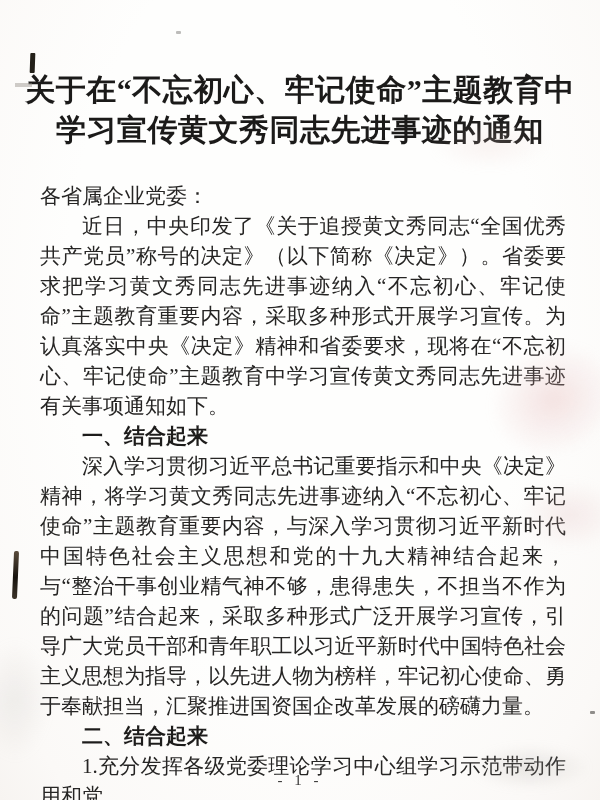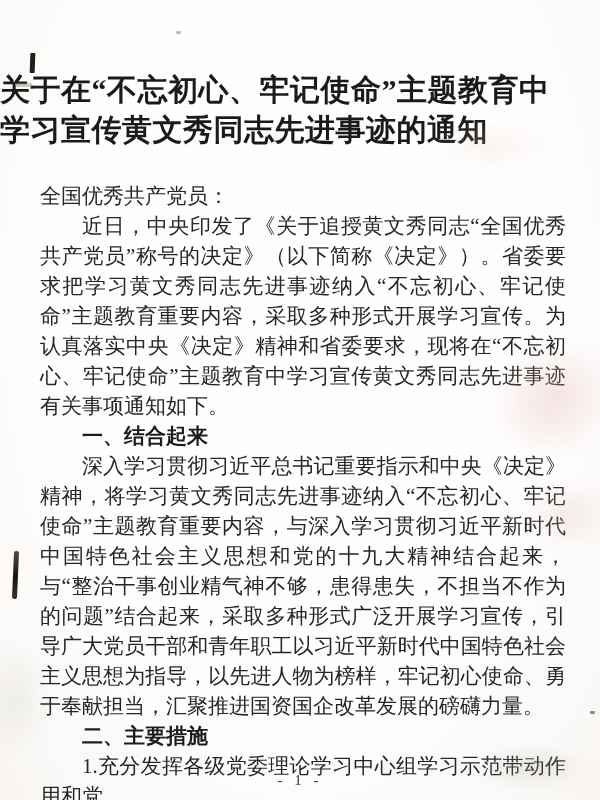--- a/index.html
+++ b/index.html
@@ -12,21 +12,21 @@
   .page {
     position: relative;
     width: 600px; height: 800px;
     background: radial-gradient(ellipse at 50% 38%, #fefefd 55%, #fbf9f7 88%, #f7f4f1 100%);
     color: #232221;
     overflow: hidden;
   }
   .title {
     position: absolute;
     top: 70px; left: 0; right: 0;
-    text-align: left;
+    text-align: center;
     font-weight: bold;
     font-size: 30px;
     line-height: 40px;
     letter-spacing: 0.5px;
     color: #1b1a19;
   }
   .body-text {
     position: absolute;
     top: 181px; left: 40px;
     width: 526px;
@@ -108,25 +108,25 @@
 <body>
 
 <div class="page">
 
   <div class="title">
     <div>关于在“不忘初心、牢记使命”主题教育中</div>
     <div>学习宣传黄文秀同志先进事迹的通知</div>
   </div>
 
   <div class="body-text">
-    <p class="salutation">全国优秀共产党员：</p>
+    <p class="salutation">各省属企业党委：</p>
     <p class="para">近日，中央印发了《关于追授黄文秀同志“全国优秀共产党员”称号的决定》（以下简称《决定》）。省委要求把学习黄文秀同志先进事迹纳入“不忘初心、牢记使命”主题教育重要内容，采取多种形式开展学习宣传。为认真落实中央《决定》精神和省委要求，现将在“不忘初心、牢记使命”主题教育中学习宣传黄文秀同志先进事迹有关事项通知如下。</p>
     <p class="heading">一、结合起来</p>
     <p class="para">深入学习贯彻习近平总书记重要指示和中央《决定》精神，将学习黄文秀同志先进事迹纳入“不忘初心、牢记使命”主题教育重要内容，与深入学习贯彻习近平新时代中国特色社会主义思想和党的十九大精神结合起来，与“整治干事创业精气神不够，患得患失，不担当不作为的问题”结合起来，采取多种形式广泛开展学习宣传，引导广大党员干部和青年职工以习近平新时代中国特色社会主义思想为指导，以先进人物为榜样，牢记初心使命、勇于奉献担当，汇聚推进国资国企改革发展的磅礴力量。</p>
-    <p class="heading">二、主要措施</p>
+    <p class="heading">二、结合起来</p>
     <p class="para">1.充分发挥各级党委理论学习中心组学习示范带动作用和党</p>
   </div>
 
   <div class="footer">- 1 -</div>
 
   <div class="artifact mark-topleft"></div>
   <div class="artifact dash-topleft"></div>
   <div class="artifact mark-leftedge"></div>
   <div class="artifact speck-top"></div>
   <div class="artifact speck-right"></div>

